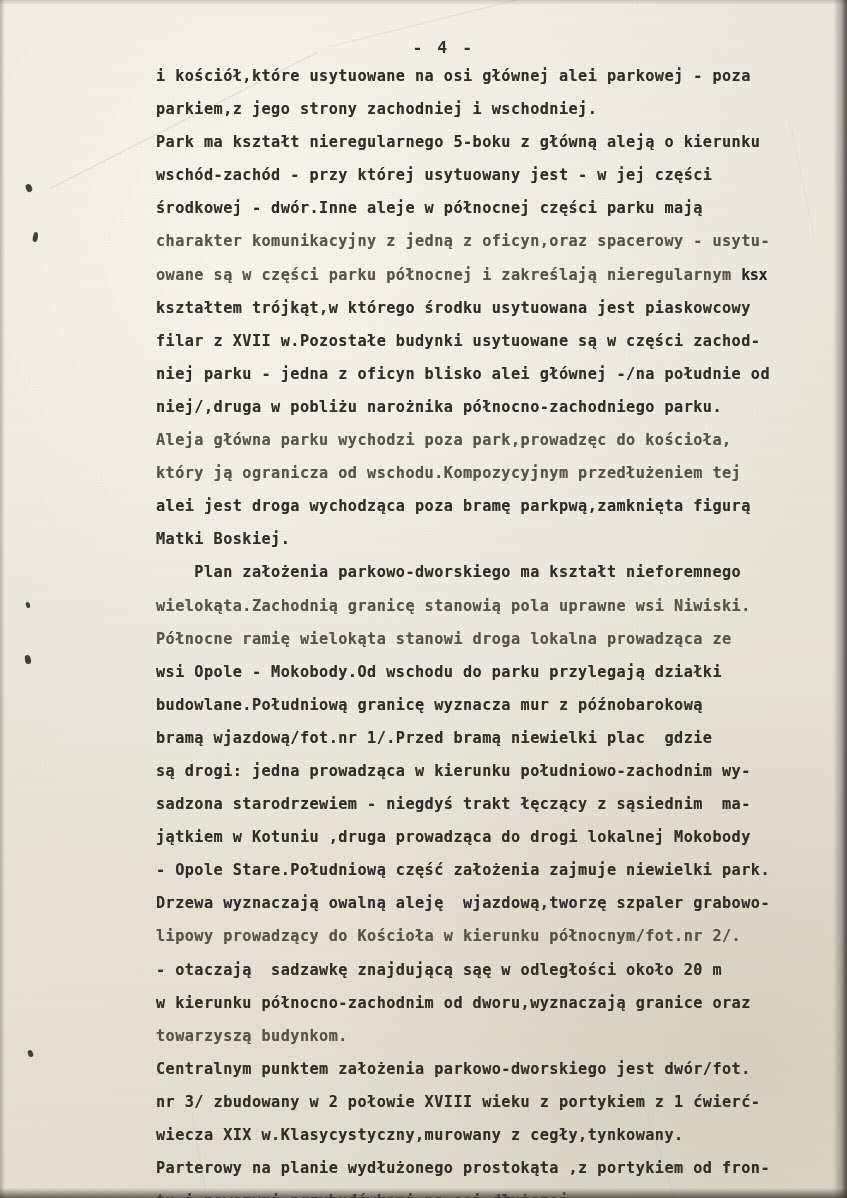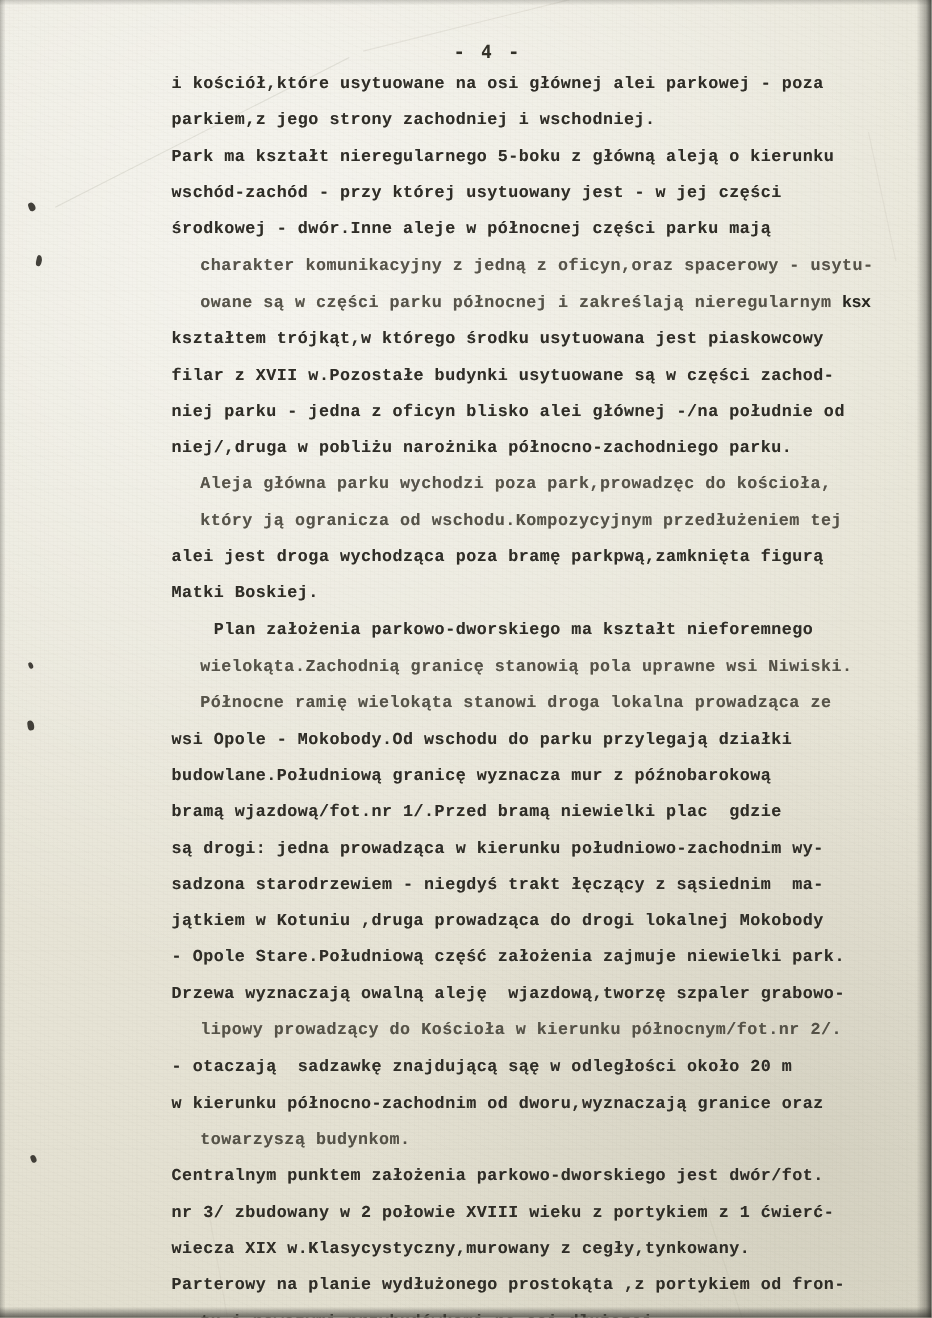--- a/index.html
+++ b/index.html
@@ -107,25 +107,24 @@
     white-space: pre;
     color: #2f2d27;
     font-weight: 700;
     text-shadow: 0 0 .6px rgba(50,48,40,.45);
   }
 
   .line {
     white-space: pre;
     height: 33.1px;
     display: block;
-    font-family: Liberation Mono, monospace;
   }
 
   
-  .faded   { color: #4a473d; opacity: .92; margin-left: 26px; }
+  .faded   { color: #4a473d; opacity: .92; }
 
   
   .overstrike {
     font-weight: 700;
     color: #171611;
     letter-spacing: -0.5px;
   }
 
   
   .margin-mark {

